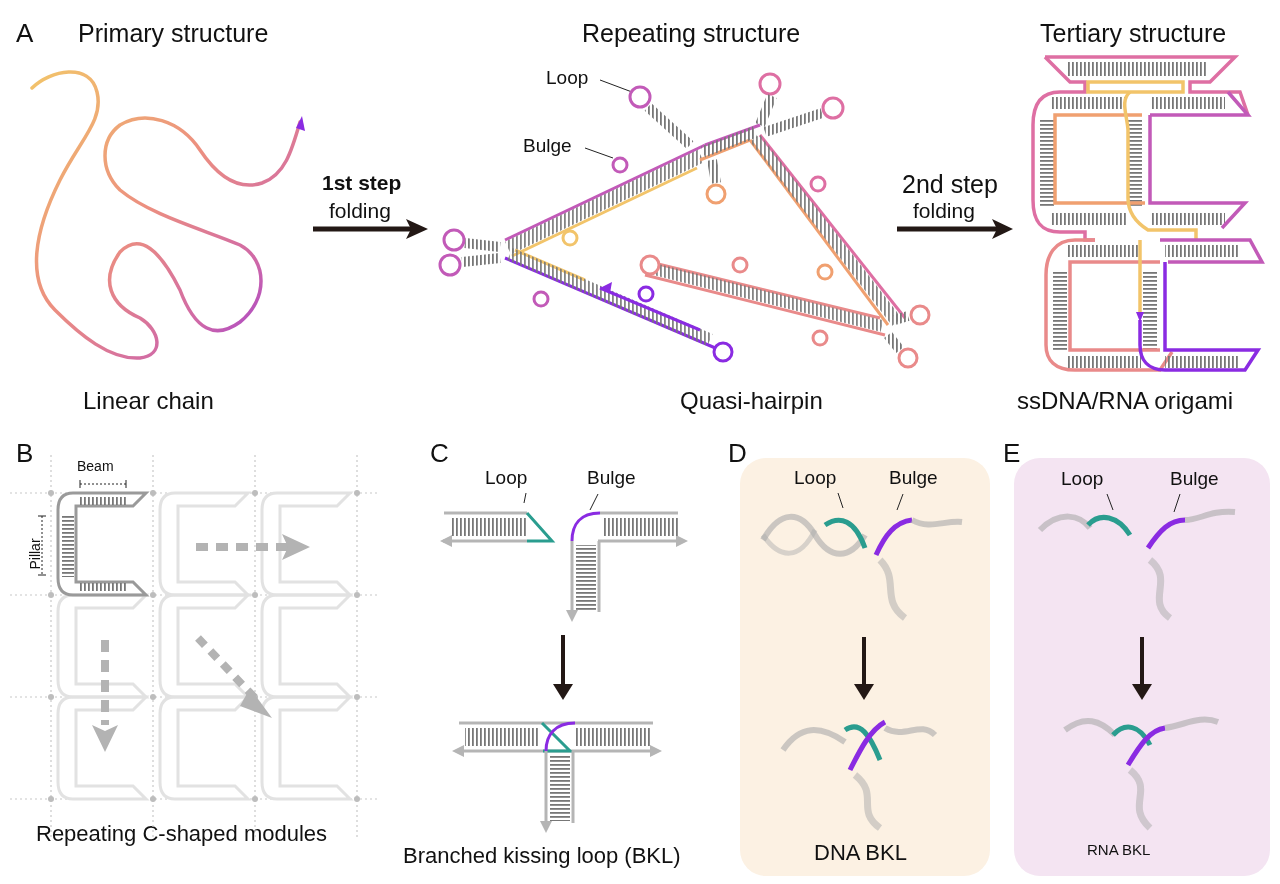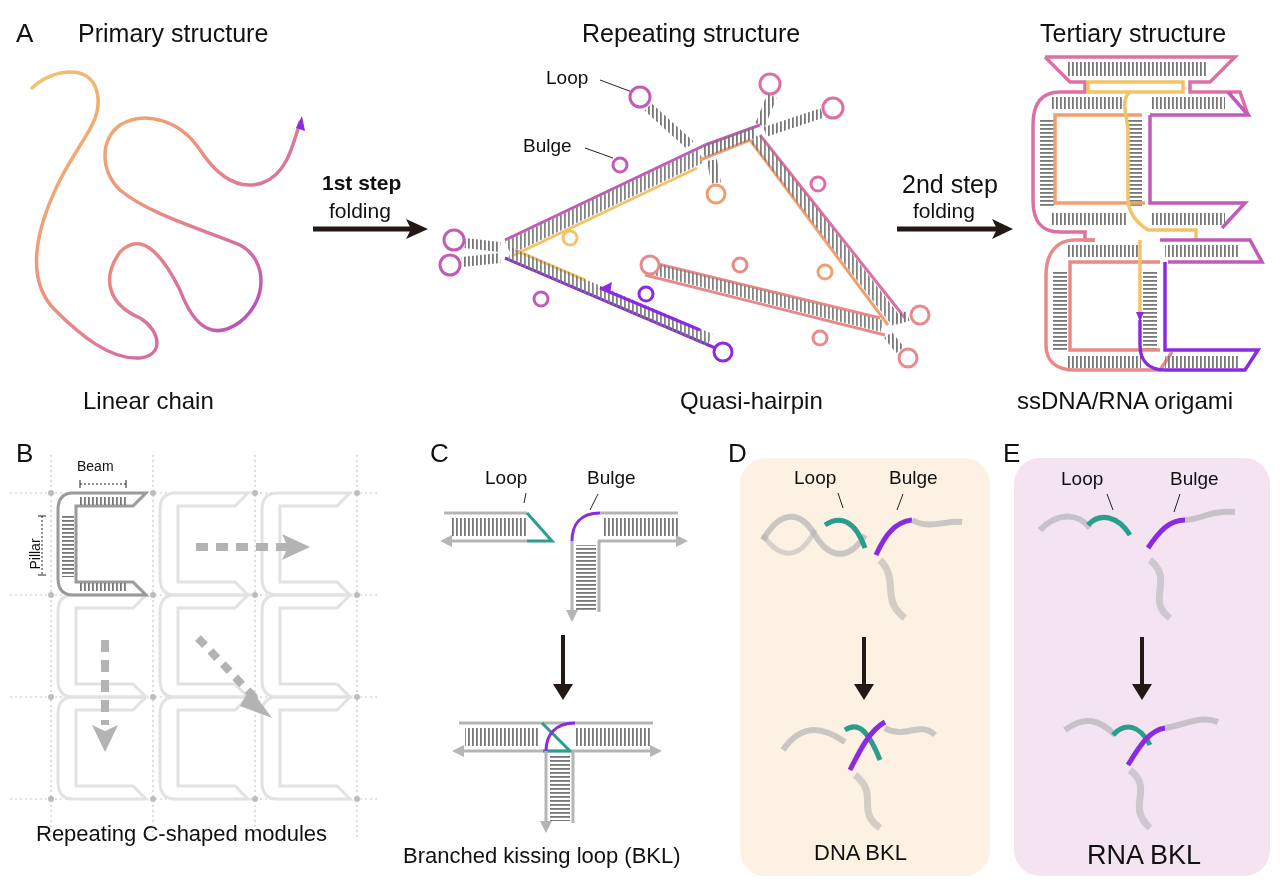--- a/index.html
+++ b/index.html
@@ -48,21 +48,21 @@
 <div class="boxD"></div>
 <div class="t panel-letter" style="left:728px;top:440px;">D</div>
 <div class="t small" style="left:794px;top:468px;">Loop</div>
 <div class="t small" style="left:889px;top:468px;">Bulge</div>
 <div class="t cap" style="left:814px;top:842px;font-size:22px;">DNA BKL</div>
 
 <div class="boxE"></div>
 <div class="t panel-letter" style="left:1003px;top:440px;">E</div>
 <div class="t small" style="left:1061px;top:469px;">Loop</div>
 <div class="t small" style="left:1170px;top:469px;">Bulge</div>
-<div class="t cap" style="left:1087px;top:842px;font-size:27px;">RNA BKL</div>
+<div class="t cap" style="left:1087px;top:842px;font-size:15px;">RNA BKL</div>
 
 <svg width="1280" height="884" viewBox="0 0 1280 884">
   <defs>
     <linearGradient id="chainGrad" x1="0" y1="0" x2="1" y2="1">
       <stop offset="0" stop-color="#f2c46a"></stop>
       <stop offset="0.45" stop-color="#ec8f80"></stop>
       <stop offset="0.75" stop-color="#cf68a8"></stop>
       <stop offset="1" stop-color="#8a2be2"></stop>
     </linearGradient>
     <marker id="arrBlack" markerWidth="10" markerHeight="10" refX="6" refY="5" orient="auto" markerUnits="userSpaceOnUse">

